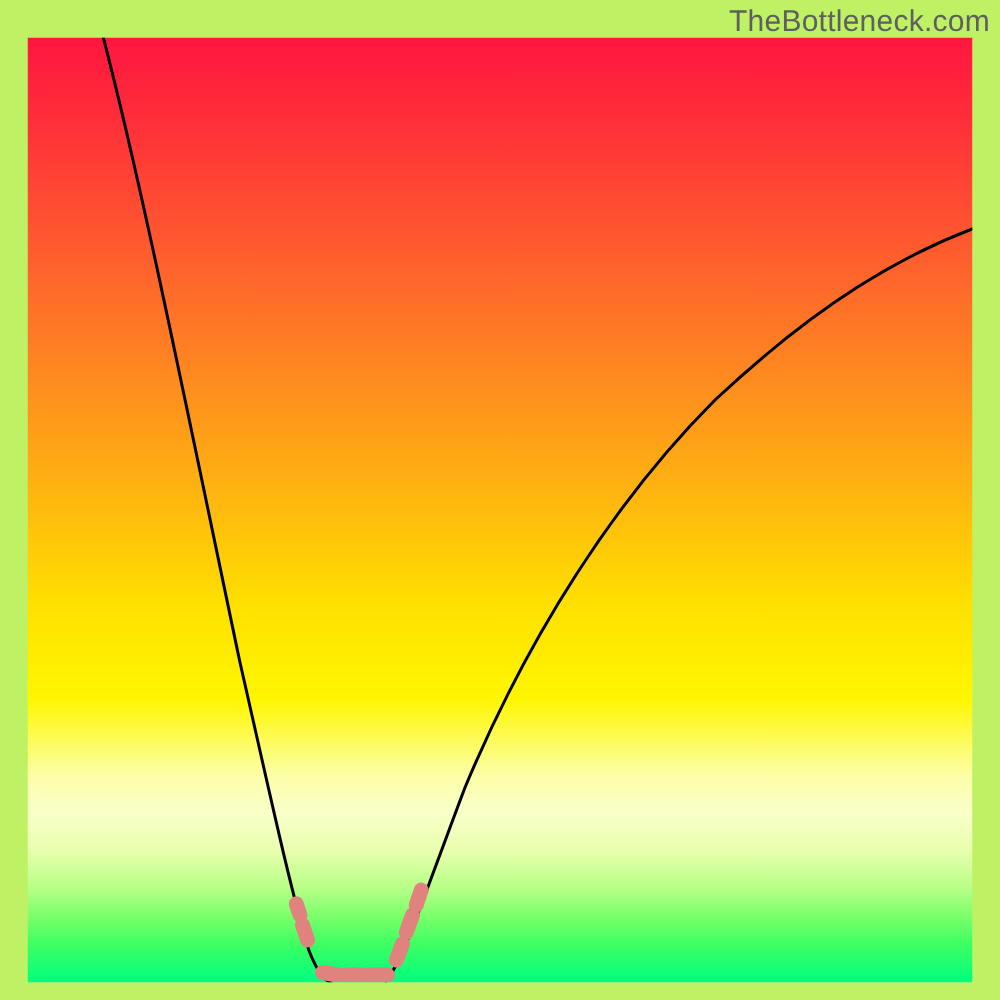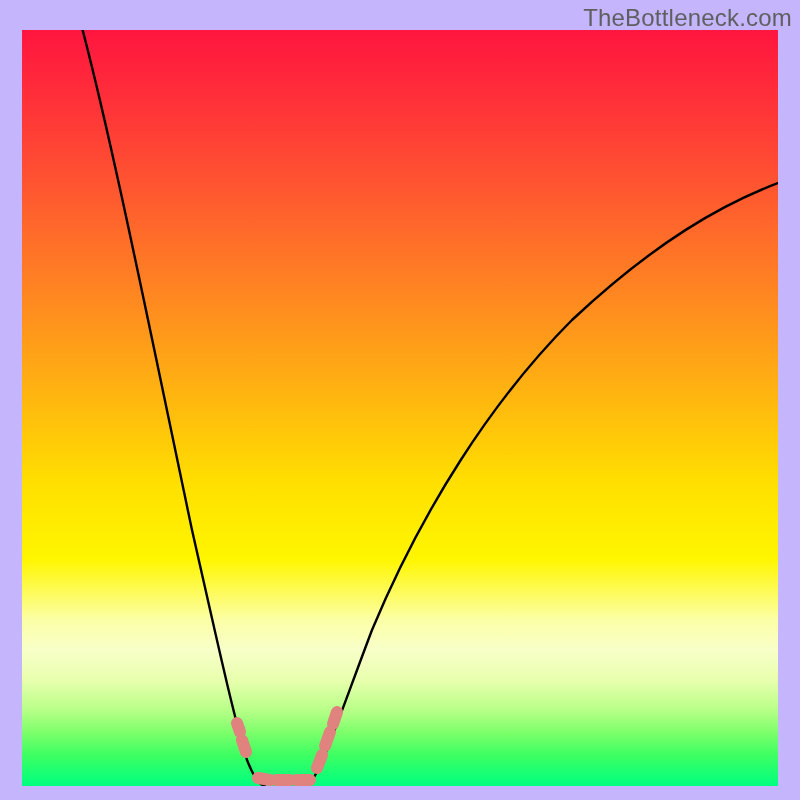--- a/index.html
+++ b/index.html
@@ -8,21 +8,21 @@
     background: #000;
     width: 800px;
     height: 800px;
     overflow: hidden;
     font-family: Arial, Helvetica, sans-serif;
   }
   .frame {
     position: relative;
     width: 800px;
     height: 800px;
-    background: #c4b5fd;
+    background: #bef264;
   }
   .watermark {
     position: absolute;
     top: 4px;
     right: 8px;
     font-size: 24px;
     color: #5f5f5f;
     letter-spacing: 0.2px;
     font-weight: 500;
     z-index: 20;

